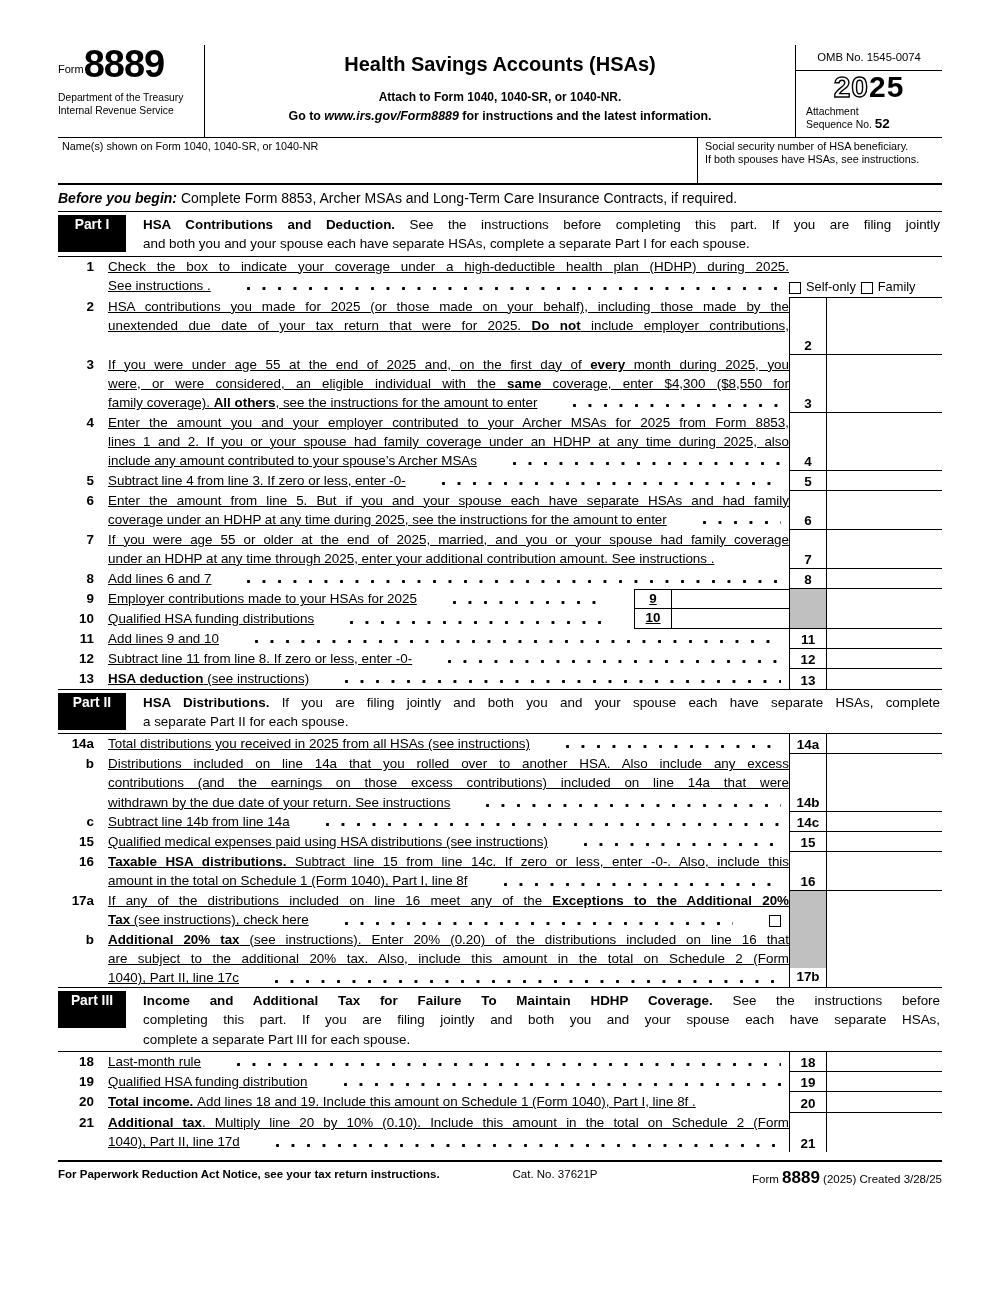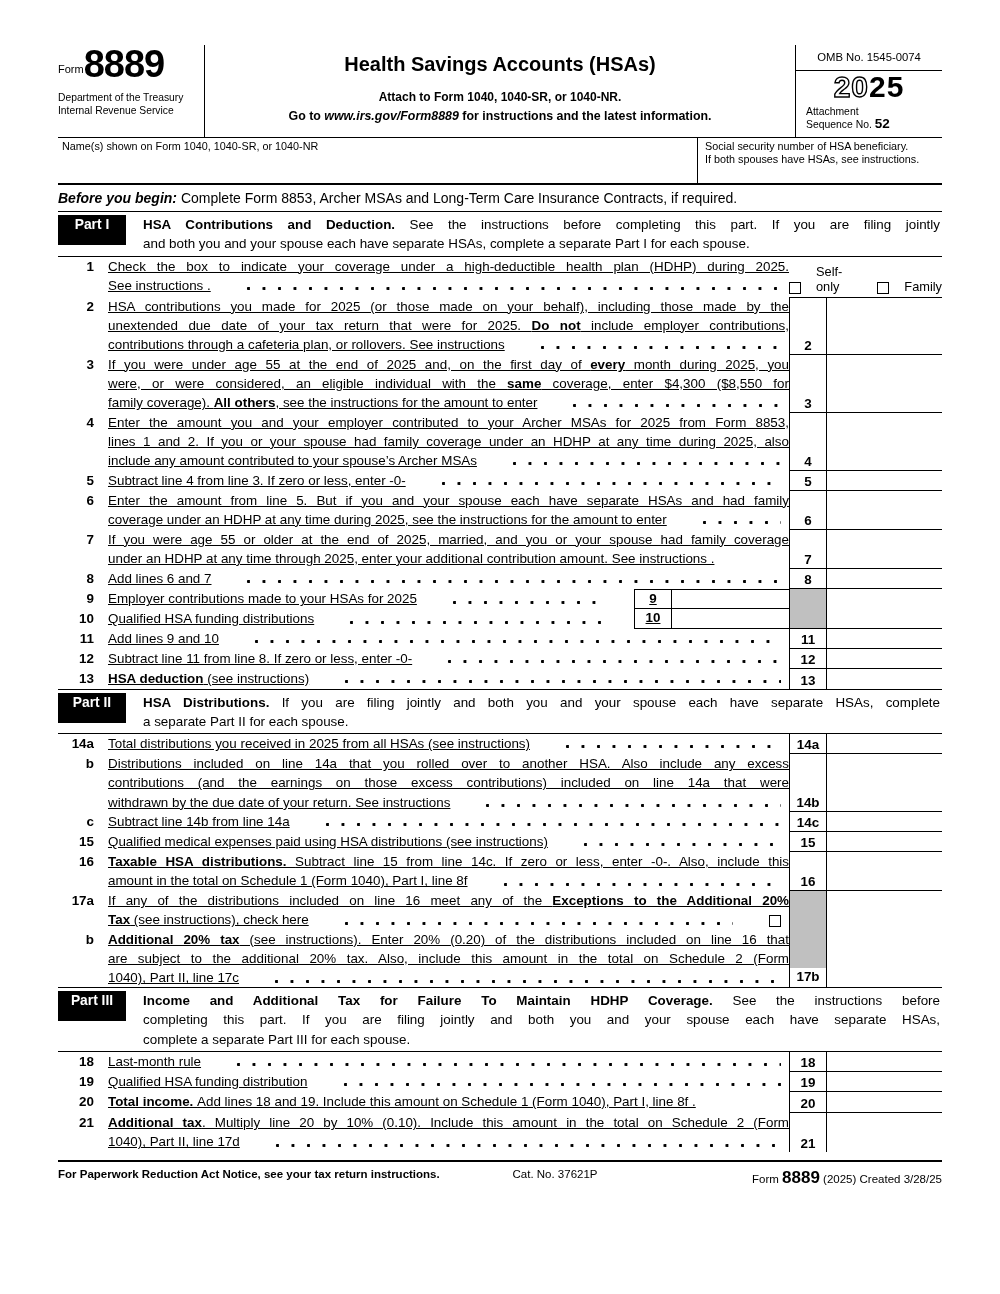--- a/index.html
+++ b/index.html
@@ -31,21 +31,21 @@
   
   .namerow { display:grid; grid-template-columns:1fr 245px; height:48px; border-top:1px solid #000; border-bottom:2.5px solid #000;gap:48px; }
   .ncell { padding:2px 4px; font-size:10.8px; }
   .scell { border-left:1.5px solid #000; padding:2px 0 2px 7px; font-size:10.8px; line-height:13px; }
 
   
   .before { height:27px; font-size:14px; padding-top:5px; border-bottom:1px solid #000; }
 
   
   .phdr { display:flex; border-bottom:1px solid #000; padding:3px 0 2px 0; }
-  .pbox { width:68px; height:30px; background:#000; color:#fff; font-weight:bold; font-size:13.8px; text-align:center; line-height:19px; margin-right:17px; flex:none; }
+  .pbox { width:68px; height:37px; background:#000; color:#fff; font-weight:bold; font-size:13.8px; text-align:center; line-height:19px; margin-right:17px; flex:none; }
   .pt { font-size:13.7px; line-height:19.3px; flex:1; padding-right:2px; }
 
   
   .row { display:grid; grid-template-columns:36px 1fr 153px; }
   .row.last { border-bottom:1px solid #000; }
   .h1 { height:20px; } .h2 { height:39px; } .h3 { height:58px; }
   .hm { height:40px; } .h17 { height:97px; }
   .rn { text-align:right; font-weight:bold; font-size:13.4px; line-height:19.3px; }
   .rt { padding-left:14px; overflow:hidden;text-decoration:underline; }
   .ln { height:19.3px; line-height:19.3px; font-size:13.4px; white-space:nowrap; }
@@ -58,21 +58,21 @@
   .leader.tight { margin-right:5px; }
 
   .rbox { border-left:1px solid #000; border-bottom:1px solid #000; display:flex; }
   .rbox.bt { border-top:1px solid #000; }
   .row.last .rbox { border-bottom:none; }
   .row.noclose .rbox { border-bottom:none; }
   .bn { width:37px; border-right:1px solid #000; font-weight:bold; font-size:13.4px;
         display:flex; align-items:flex-end; justify-content:center; line-height:17px; }
   .bn.gray { background:#c0c0c0; }
   .bv { flex:1; }
-  .rbox.checks { border:none; display:flex; align-items:flex-end; padding-bottom:3px; font-size:12.8px; gap:15px; }
+  .rbox.checks { border:none; display:flex; align-items:flex-end; padding-bottom:3px; font-size:12.8px; gap:5px; }
   .cb { width:12px; height:12px; border:1.4px solid #000; display:inline-block; flex:none; }
   .cb.inline { margin:0 8px 3px 0; align-self:flex-end; }
 
   
   .ln.ib { height:20px; }
   .ibox { width:155px; display:flex; border-left:1px solid #000; border-bottom:1px solid #000; flex:none; height:20px; }
   .ibox.top { border-top:1px solid #000; }
   .ibn { width:37px; border-right:1px solid #000; text-align:center; font-weight:bold; line-height:18px; }
   .ibv { flex:1; }
   .rncol { display:flex; flex-direction:column; text-align:right; font-weight:bold; font-size:13.4px; }
@@ -156,24 +156,20 @@
         <span class="cb"></span>
         <span>Family</span>
       </div>
     </div>
 
     <div class="row h3">
       <div class="rn">2</div>
       <div class="rt">
         <div class="ln j"><span>HSA contributions you made for 2025 (or those made on your behalf), including those made by the</span></div>
         <div class="ln j"><span>unextended due date of your tax return that were for 2025. </span><span class="b">Do not</span><span> include employer contributions,</span></div>
-        <div class="ln flex">
-            <span class="lt"><span>contributions through a cafeteria plan, or rollovers. See instructions</span></span>
-            <span class="leader"></span>
-          </div>
       </div>
       <div class="rbox bt">
           <div class="bn">2</div>
           <div class="bv"></div>
         </div>
     </div>
 
     <div class="row h3">
       <div class="rn">3</div>
       <div class="rt">

